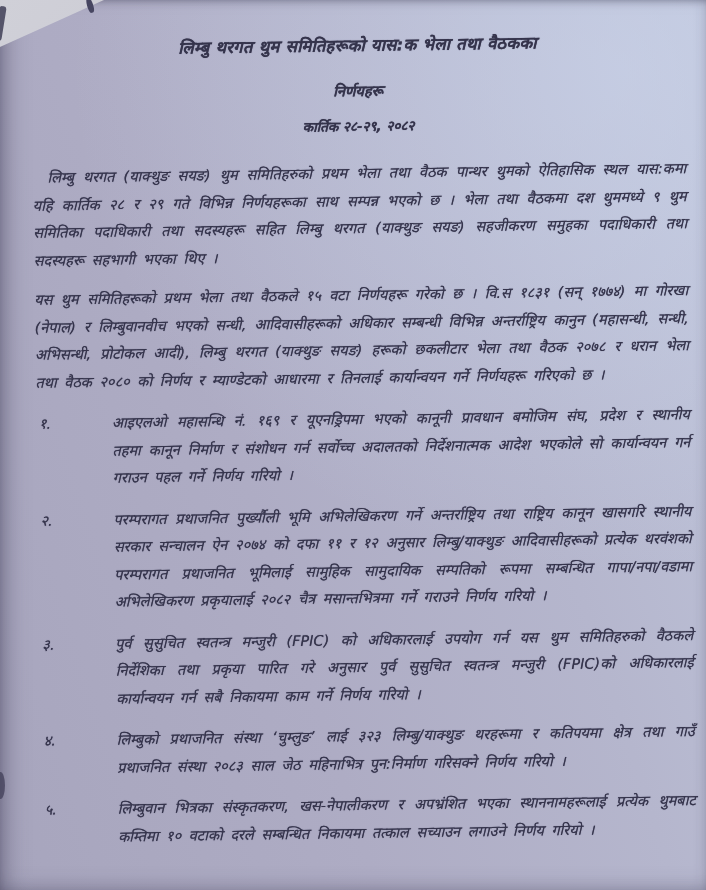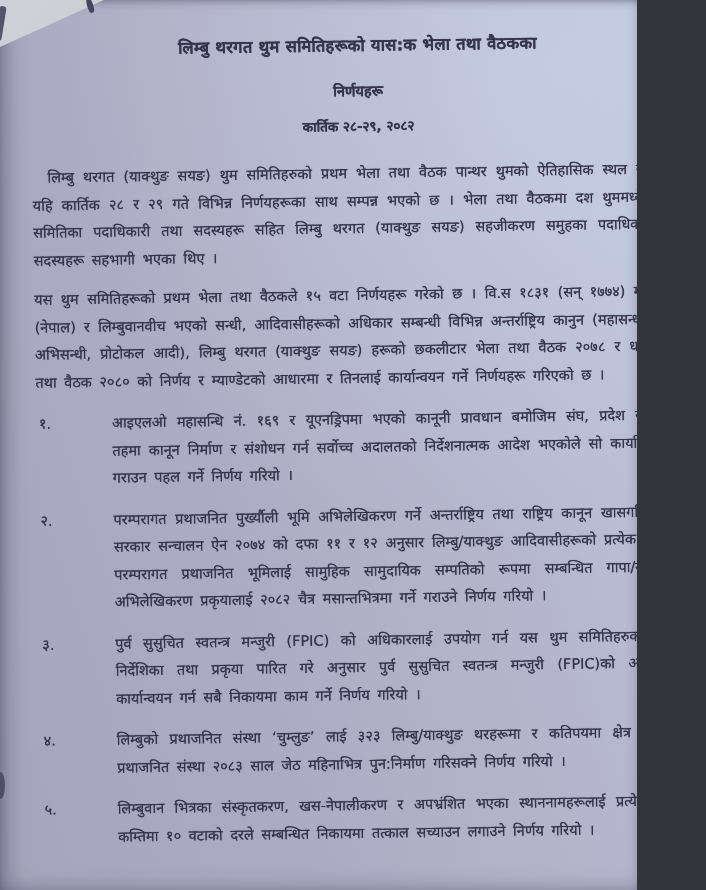--- a/index.html
+++ b/index.html
@@ -2,25 +2,26 @@
 <html><head>
 <meta charset="utf-8">
 <style>
   html, body {
     margin: 0;
     padding: 0;
     background: #34343c;
   }
   .photo {
     position: relative;
-    width: 637px;
+    width: 706px;
     height: 890px;
     overflow: hidden;
     background: linear-gradient(135deg, #d0d0d8 0%, #c4c5cd 40%, #b9bac4 100%);
     font-family: "DejaVu Sans", "Liberation Sans", sans-serif;
+    font-style: italic;
   }
   
   .paper {
     position: absolute;
     inset: 0;
     clip-path: polygon(104px 0, 100% 0, 100% 100%, 0 100%, 0 47px);
     background:
       radial-gradient(130% 95% at 88% 8%, rgba(206,216,238,0.50), rgba(206,216,238,0) 60%),
       linear-gradient(72deg, #a7a5bd 0%, #aeacc4 38%, #b5b6cd 68%, #bfc5db 100%);
     box-shadow:

